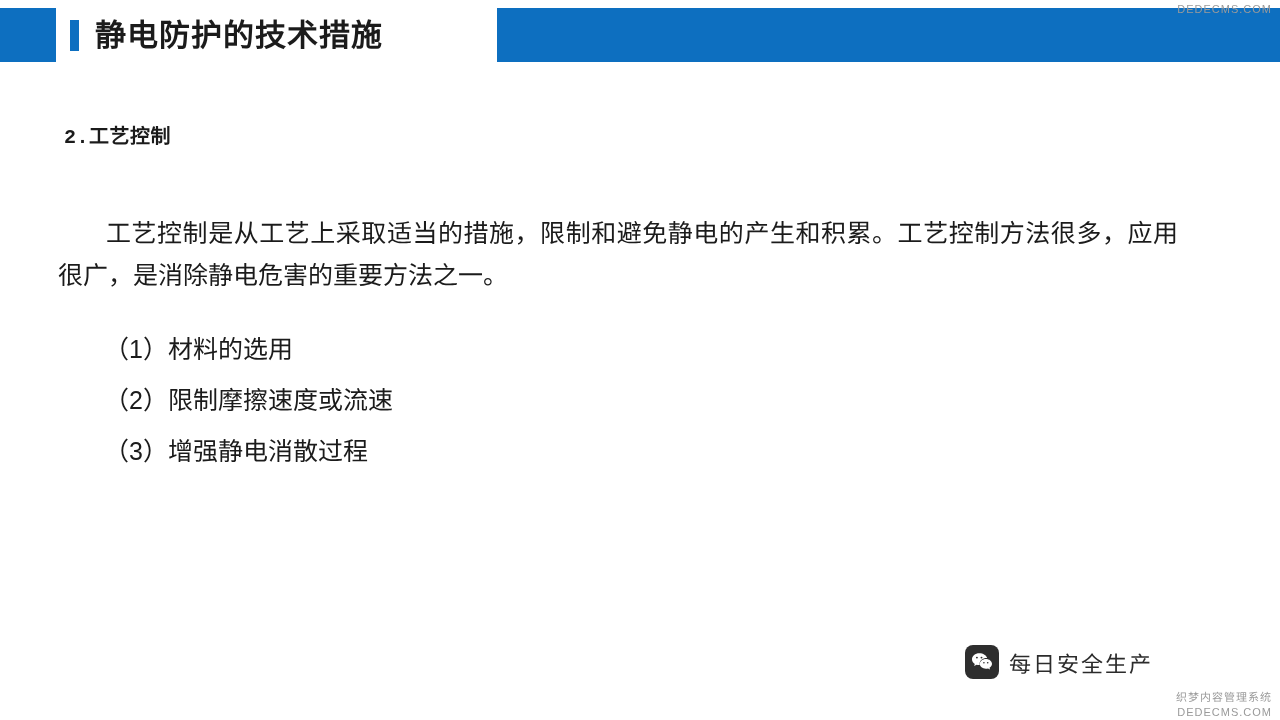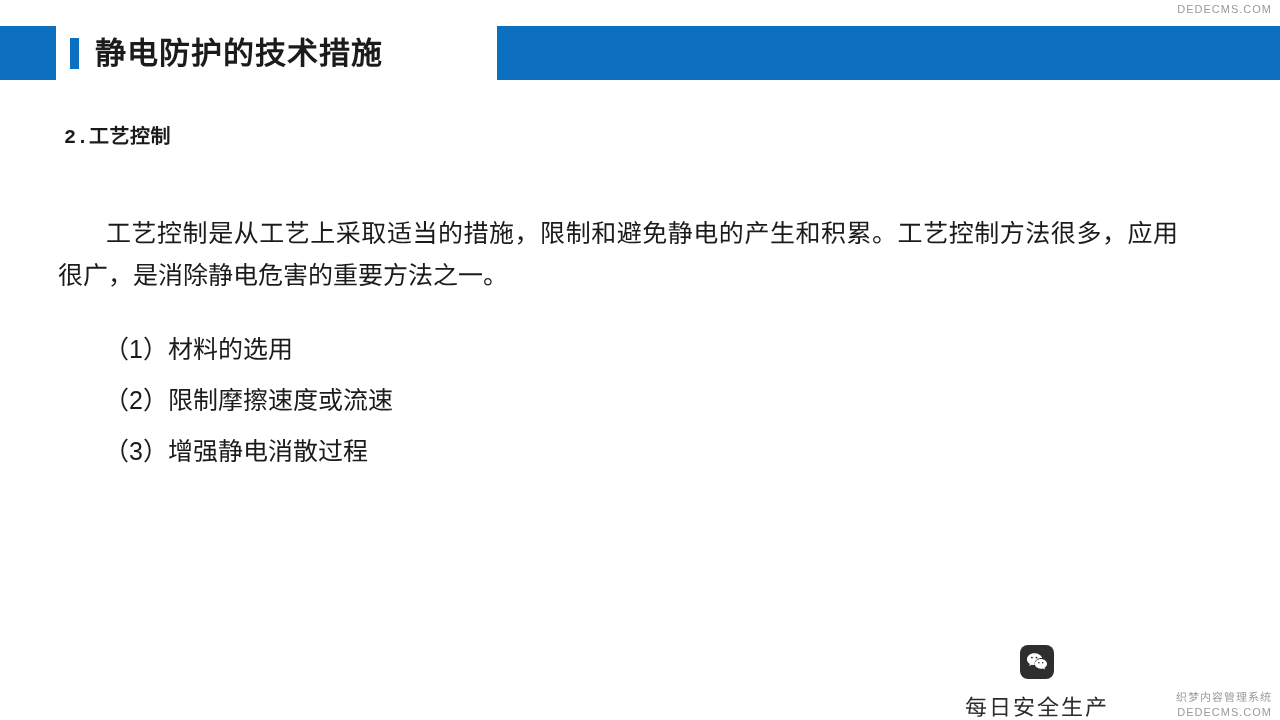--- a/index.html
+++ b/index.html
@@ -12,21 +12,21 @@
     background: #ffffff;
     font-family: "Liberation Sans", "DejaVu Sans", sans-serif;
     overflow: hidden;
     position: relative;
   }
 
   
   .slide-header {
     position: absolute;
     left: 0;
-    top: 26px;
+    top: 8px;
     width: 1280px;
     height: 54px;
   }
   .header-bar-left {
     position: absolute;
     left: 0;
     top: 0;
     width: 56px;
     height: 54px;
     background: #0d6fc0;
@@ -107,21 +107,20 @@
   }
 
   
   .wechat-badge {
     position: absolute;
     left: 965px;
     top: 645px;
     display: flex;
     align-items: center;
     gap: 10px;
-    flex-direction: column;
   }
   .wechat-icon {
     width: 34px;
     height: 34px;
     border-radius: 8px;
     background: #2e2e2e;
     display: flex;
     align-items: center;
     justify-content: center;
   }

